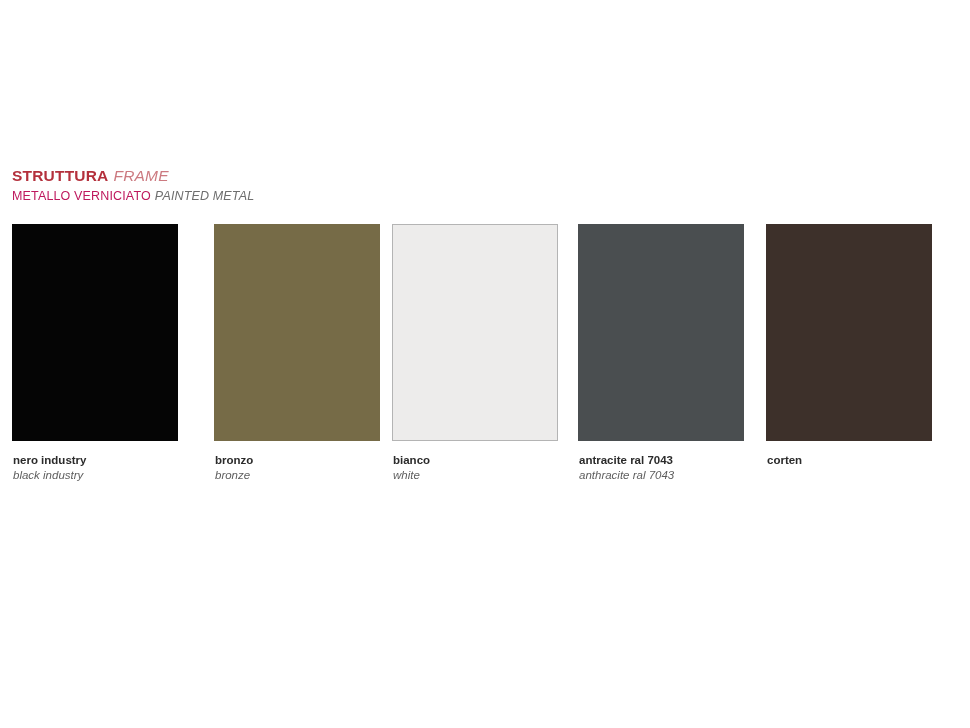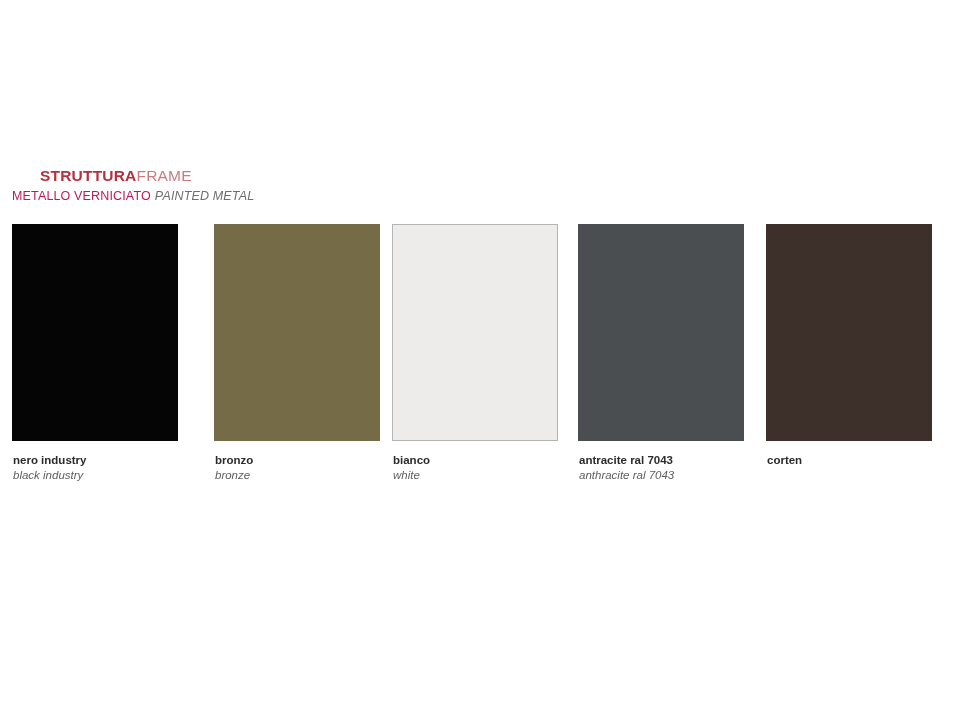--- a/index.html
+++ b/index.html
@@ -32,22 +32,24 @@
     font-size: 15.5px;
     line-height: 18px;
     letter-spacing: 0.2px;
     white-space: nowrap;
   }
   .title-primary {
     font-weight: bold;
     color: #b4303c;
   }
   .title-secondary {
+    font-style: italic;
     font-weight: normal;
     color: #cc7a80;
+    margin-left: 5px;
   }
   .subtitle-line {
     font-size: 12.5px;
     line-height: 16px;
     letter-spacing: 0.15px;
     color: #4a4a4a;
     white-space: nowrap;
     margin-top: 3px;
   }
   .subtitle-primary {
@@ -100,21 +102,21 @@
     white-space: nowrap;
   }
 </style>
 </head>
 <body>
 
 <div id="page">
 
   <div class="section-head">
     <div class="title-line">
-      <span class="title-primary" style="color: rgb(180, 48, 60); margin-left: 28px;">STRUTTURA</span><span class="title-secondary" style="color: rgb(204, 122, 128);">FRAME</span>
+      <span class="title-primary" style="color: rgb(180, 48, 60);">STRUTTURA</span><span class="title-secondary" style="color: rgb(204, 122, 128);">FRAME</span>
     </div>
     <div class="subtitle-line" style="color: rgb(74, 74, 74);">
       <span class="subtitle-primary">METALLO VERNICIATO</span><span class="subtitle-secondary">PAINTED METAL</span>
     </div>
   </div>
 
   <div class="swatch-row">
 
     <div class="swatch-item" style="left:0px;">
       <div class="swatch-chip" style="background: rgb(5, 5, 5);"></div>

